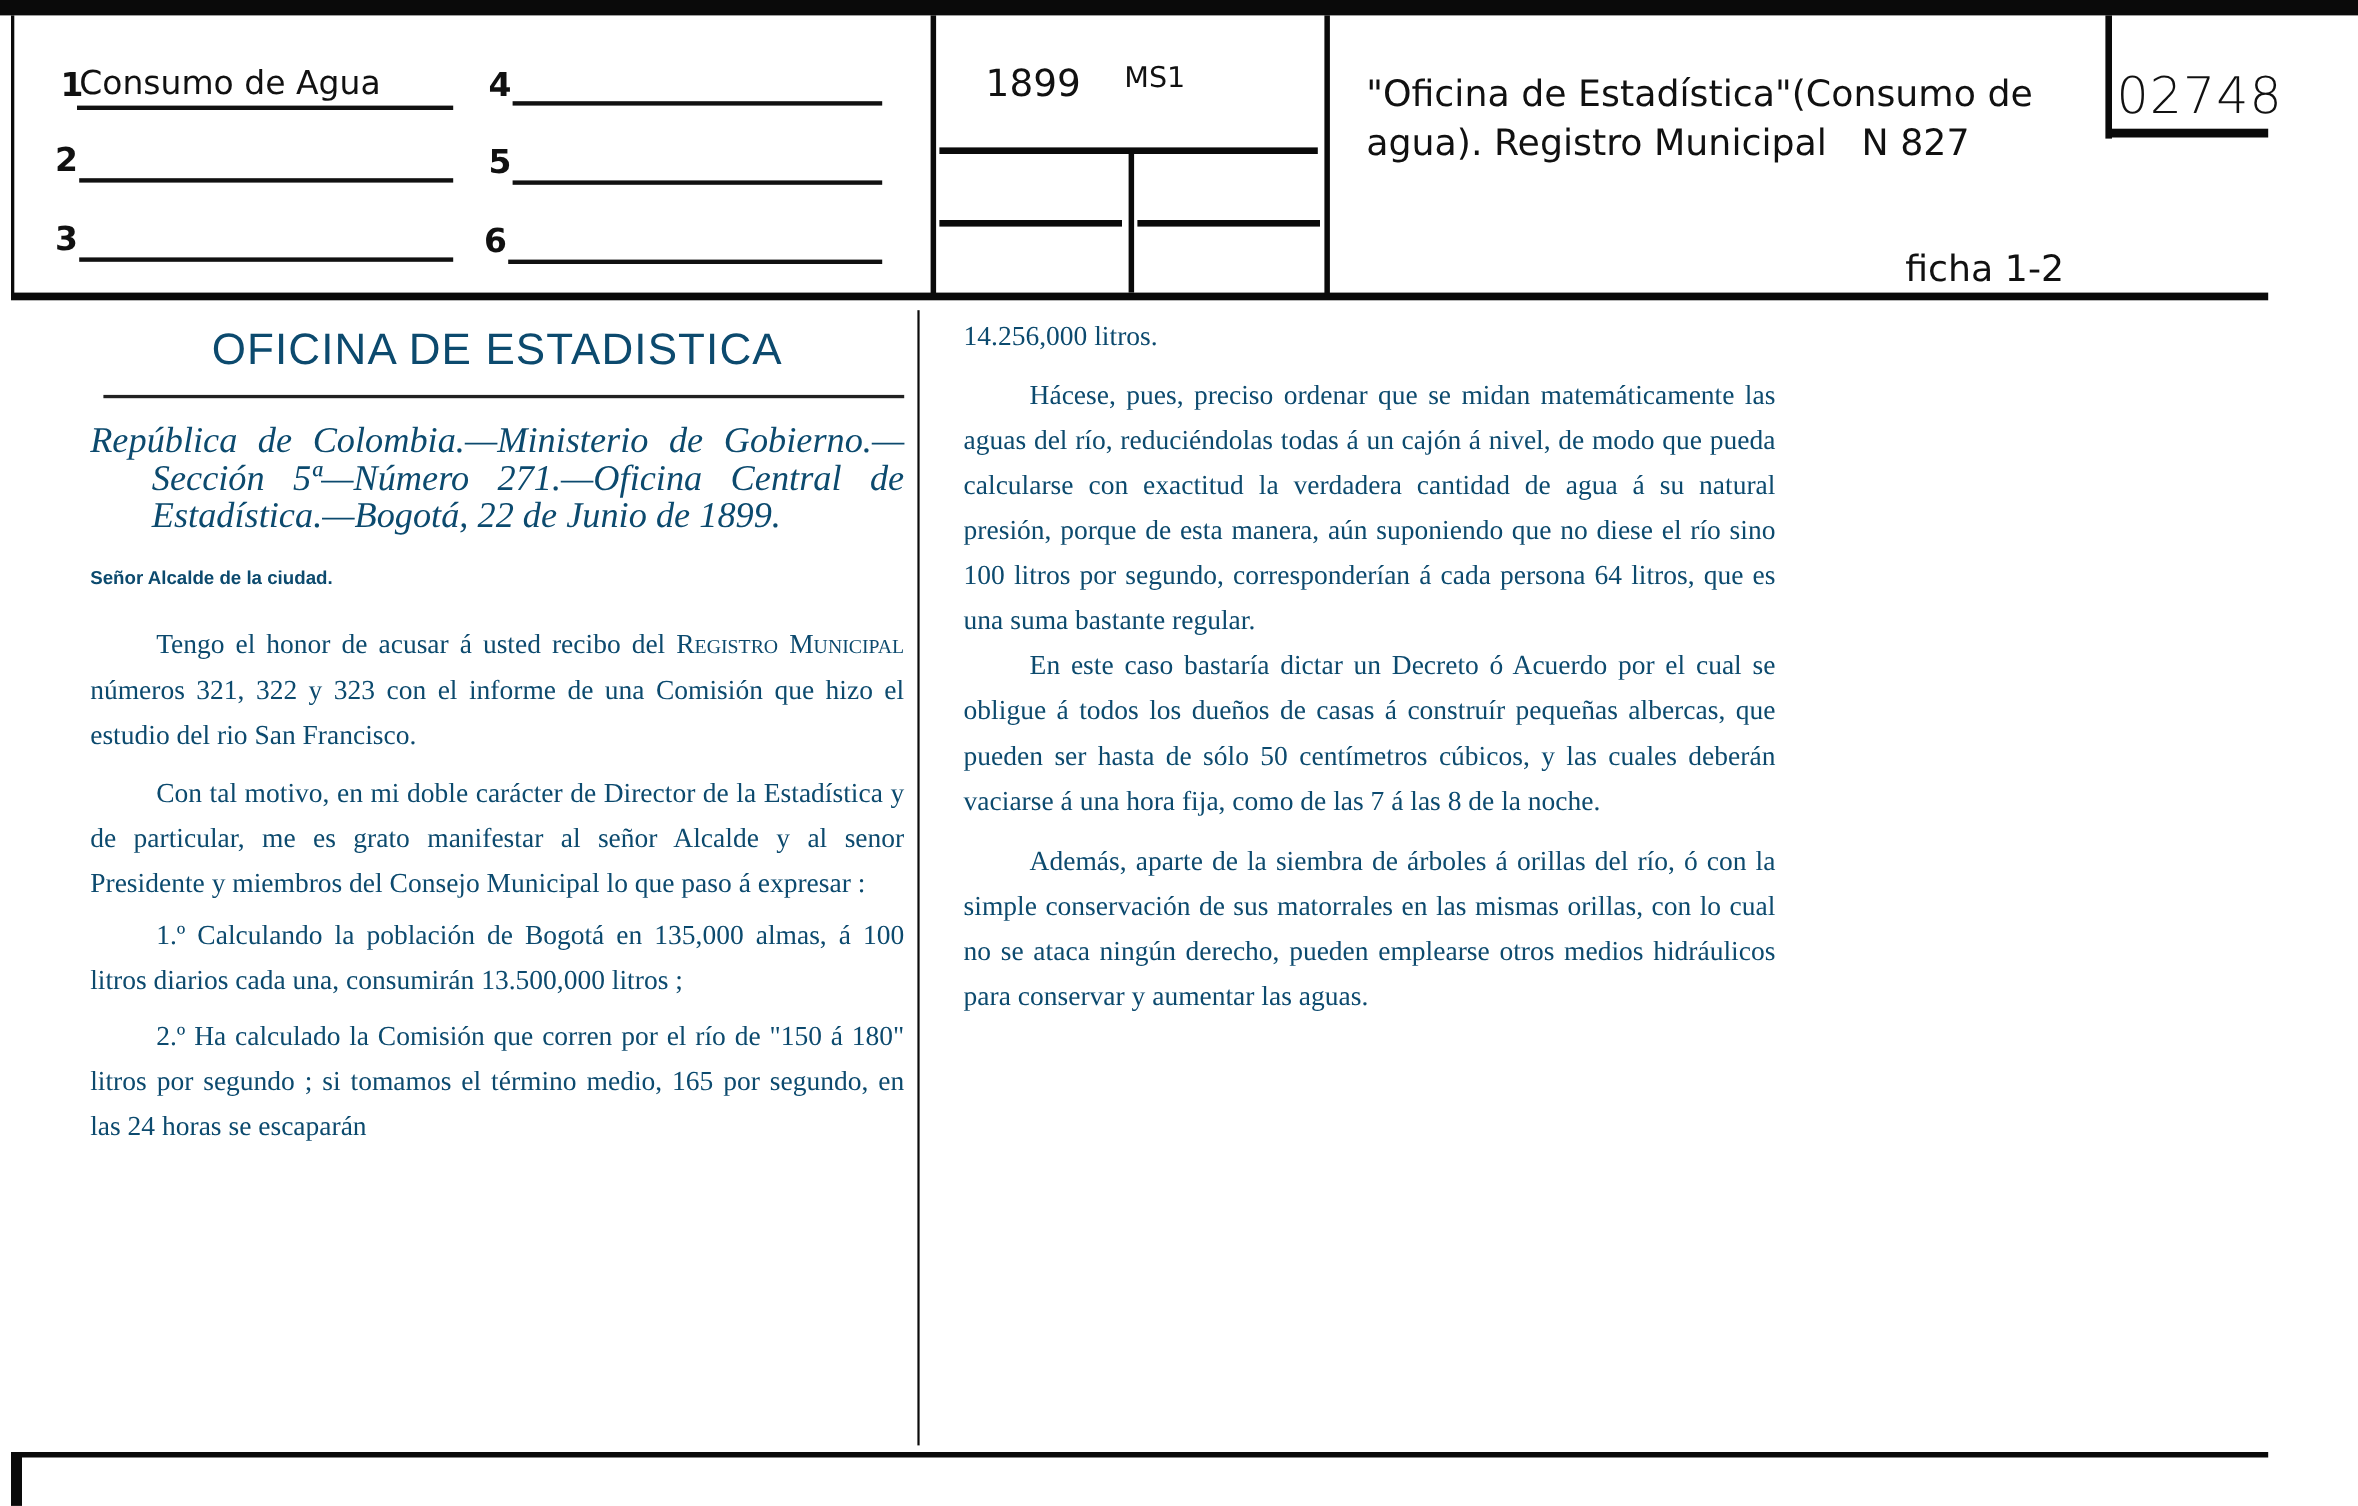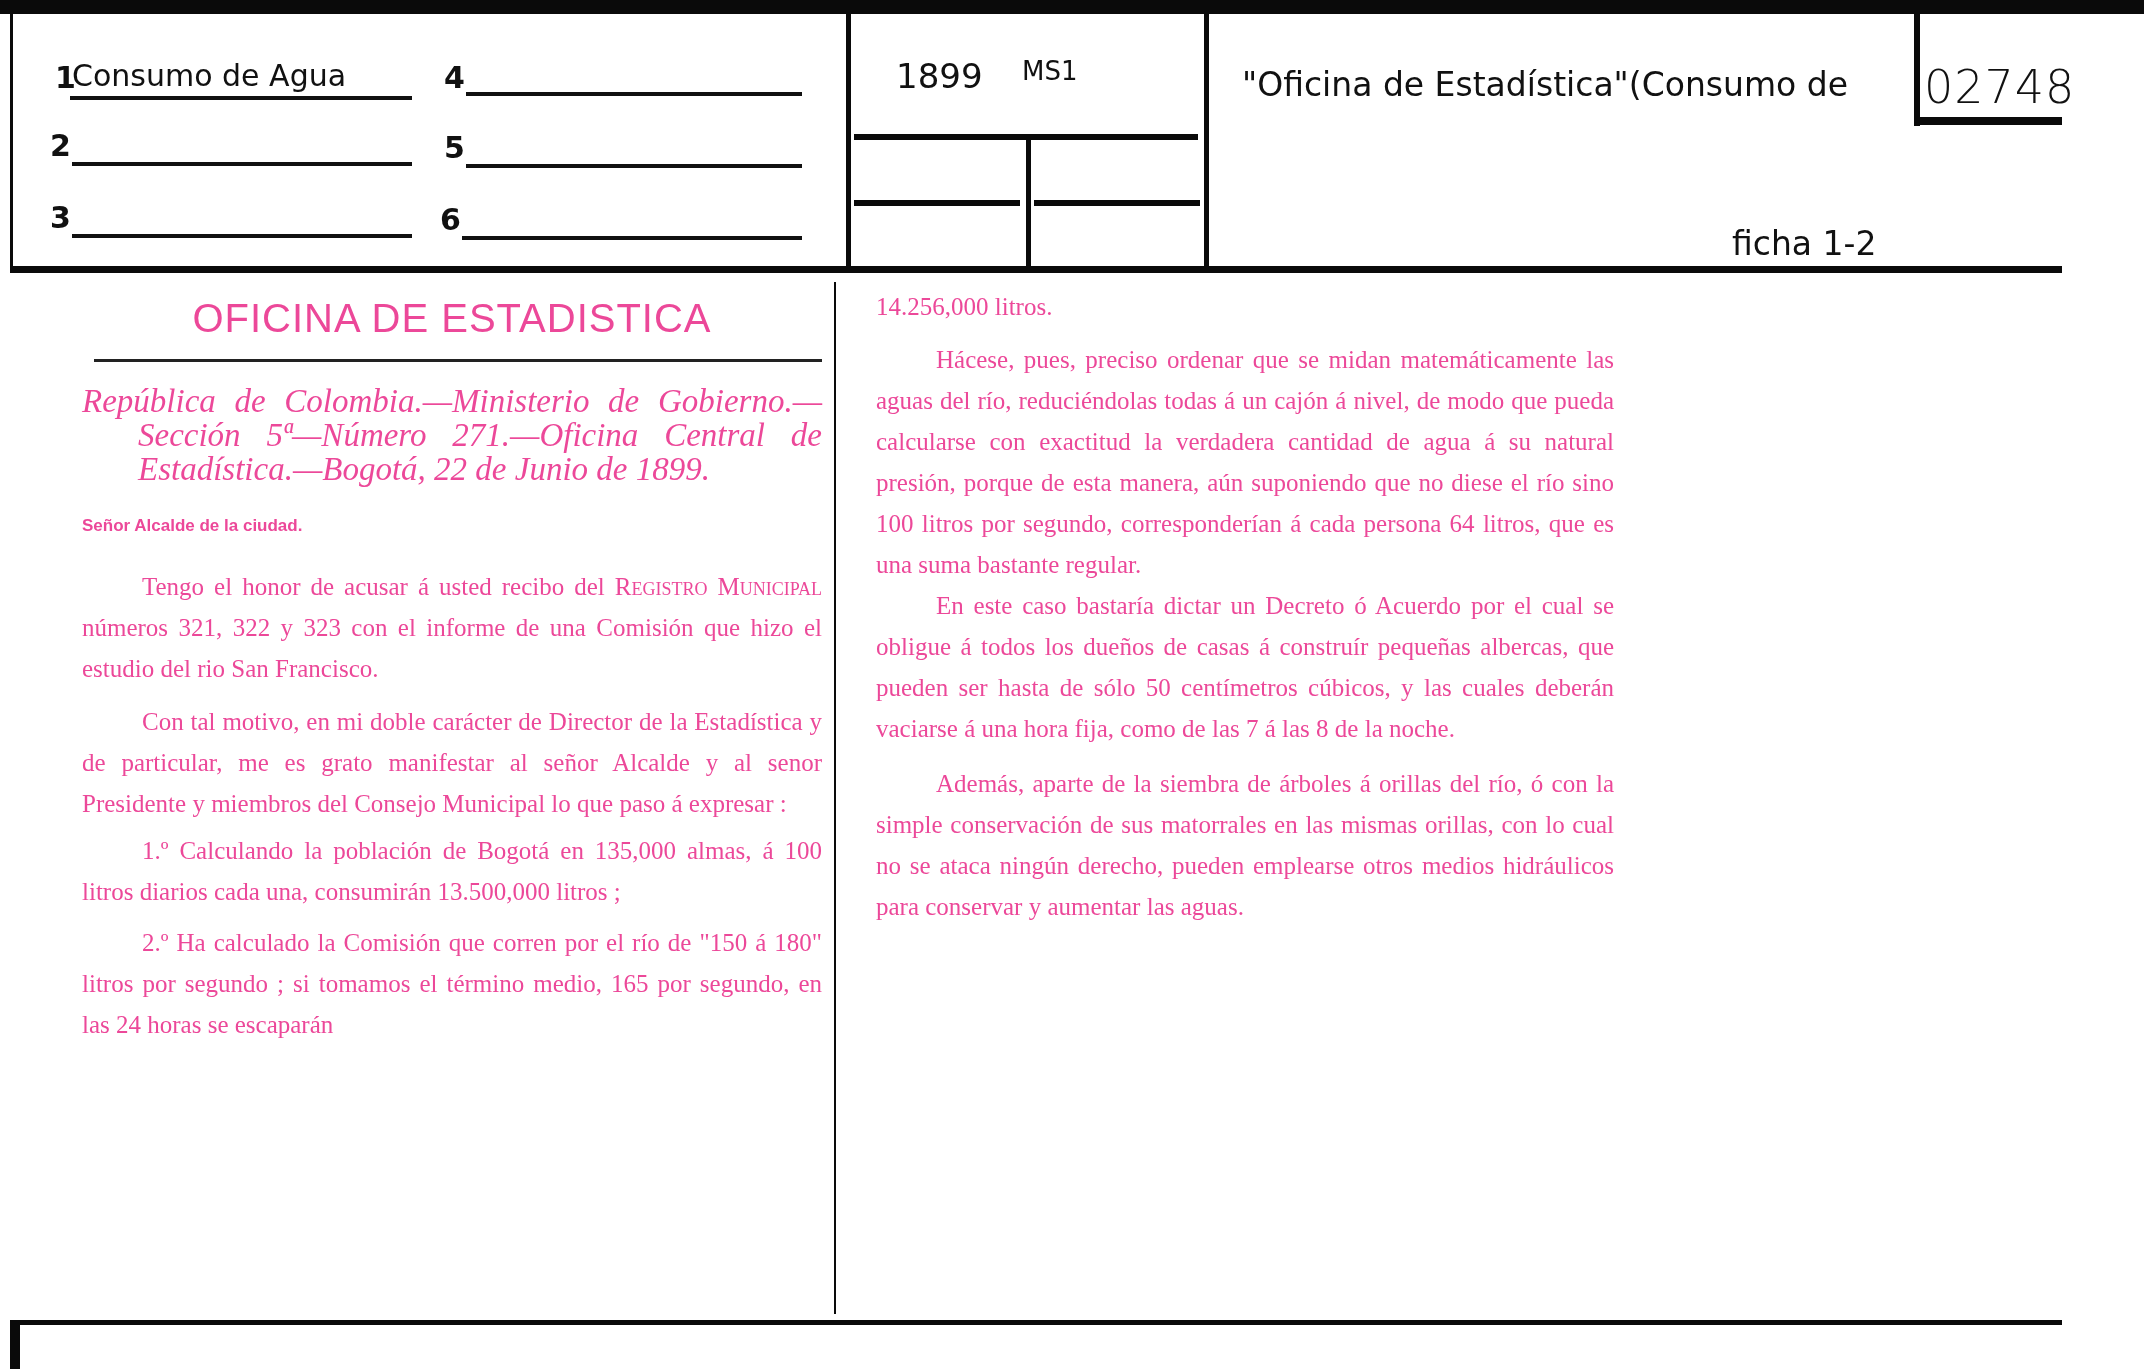--- a/index.html
+++ b/index.html
@@ -15,21 +15,21 @@
   
   .form-sans { font-family: "DejaVu Sans", sans-serif; color: #111; }
   .field-num { font-size: 30px; font-weight: bold; }
   .field-val { font-size: 30px; }
   .field-line { position: absolute; height: 4px; background: #111; }
 
   .meta-text { font-family: "DejaVu Sans", sans-serif; font-size: 33px; line-height: 45px; color: #111; }
   .archive-num { font-family: "DejaVu Sans", sans-serif; font-size: 46px; font-weight: 300; letter-spacing: 1px; }
 
   
-  .col { position: absolute; font-family: "Liberation Serif", serif; color: #ec4899; }
+  .col { position: absolute; font-family: "Liberation Serif", serif; color: #0c4a6e; }
   .col p { margin: 0; text-align: justify; }
   .news-title { font-family: "Liberation Sans", sans-serif; font-size: 40px; letter-spacing: 1px; text-align: center; }
   .dateline { font-style: italic; font-size: 33px; line-height: 34px; }
   .salutation { font-family: "Liberation Sans", sans-serif; font-size: 17px; font-weight: bold; }
   .body-text { font-size: 25px; line-height: 41px; }
   .indent { text-indent: 60px; }
   .smallcaps { font-variant: small-caps; }
 </style>
 </head>
 <body>
@@ -63,20 +63,21 @@
 <div class="vline" style="left:1204px;top:14px;width:5px;height:256px;"></div>
 <div class="abs form-sans" style="left:896px;top:56px;font-size:34px;">1899</div>
 <div class="abs form-sans" style="left:1022px;top:56px;font-size:26px;">MS1</div>
 <div class="hline" style="left:854px;top:134px;width:344px;height:6px;"></div>
 <div class="vline" style="left:1026px;top:138px;width:5px;height:128px;"></div>
 <div class="hline" style="left:854px;top:200px;width:166px;height:6px;"></div>
 <div class="hline" style="left:1034px;top:200px;width:166px;height:6px;"></div>
 
 <div class="abs meta-text" style="left:1242px;top:62px;">
   <div>"Oficina de Estadística"(Consumo de</div>
+  <div style="white-space:pre;">agua). Registro Municipal   N 827</div>
 </div>
 <div class="abs form-sans" style="left:1732px;top:224px;font-size:33px;">ficha 1-2</div>
 
 <div class="vline" style="left:1914px;top:14px;width:6px;height:112px;"></div>
 <div class="hline" style="left:1916px;top:117px;width:146px;height:8px;"></div>
 <div class="abs archive-num" style="left:1924px;top:60px;">02748</div>
 
 <div class="vline" style="left:834px;top:282px;width:2px;height:1032px;"></div>
 
 <div class="col" style="left:82px;top:284px;width:740px;">

